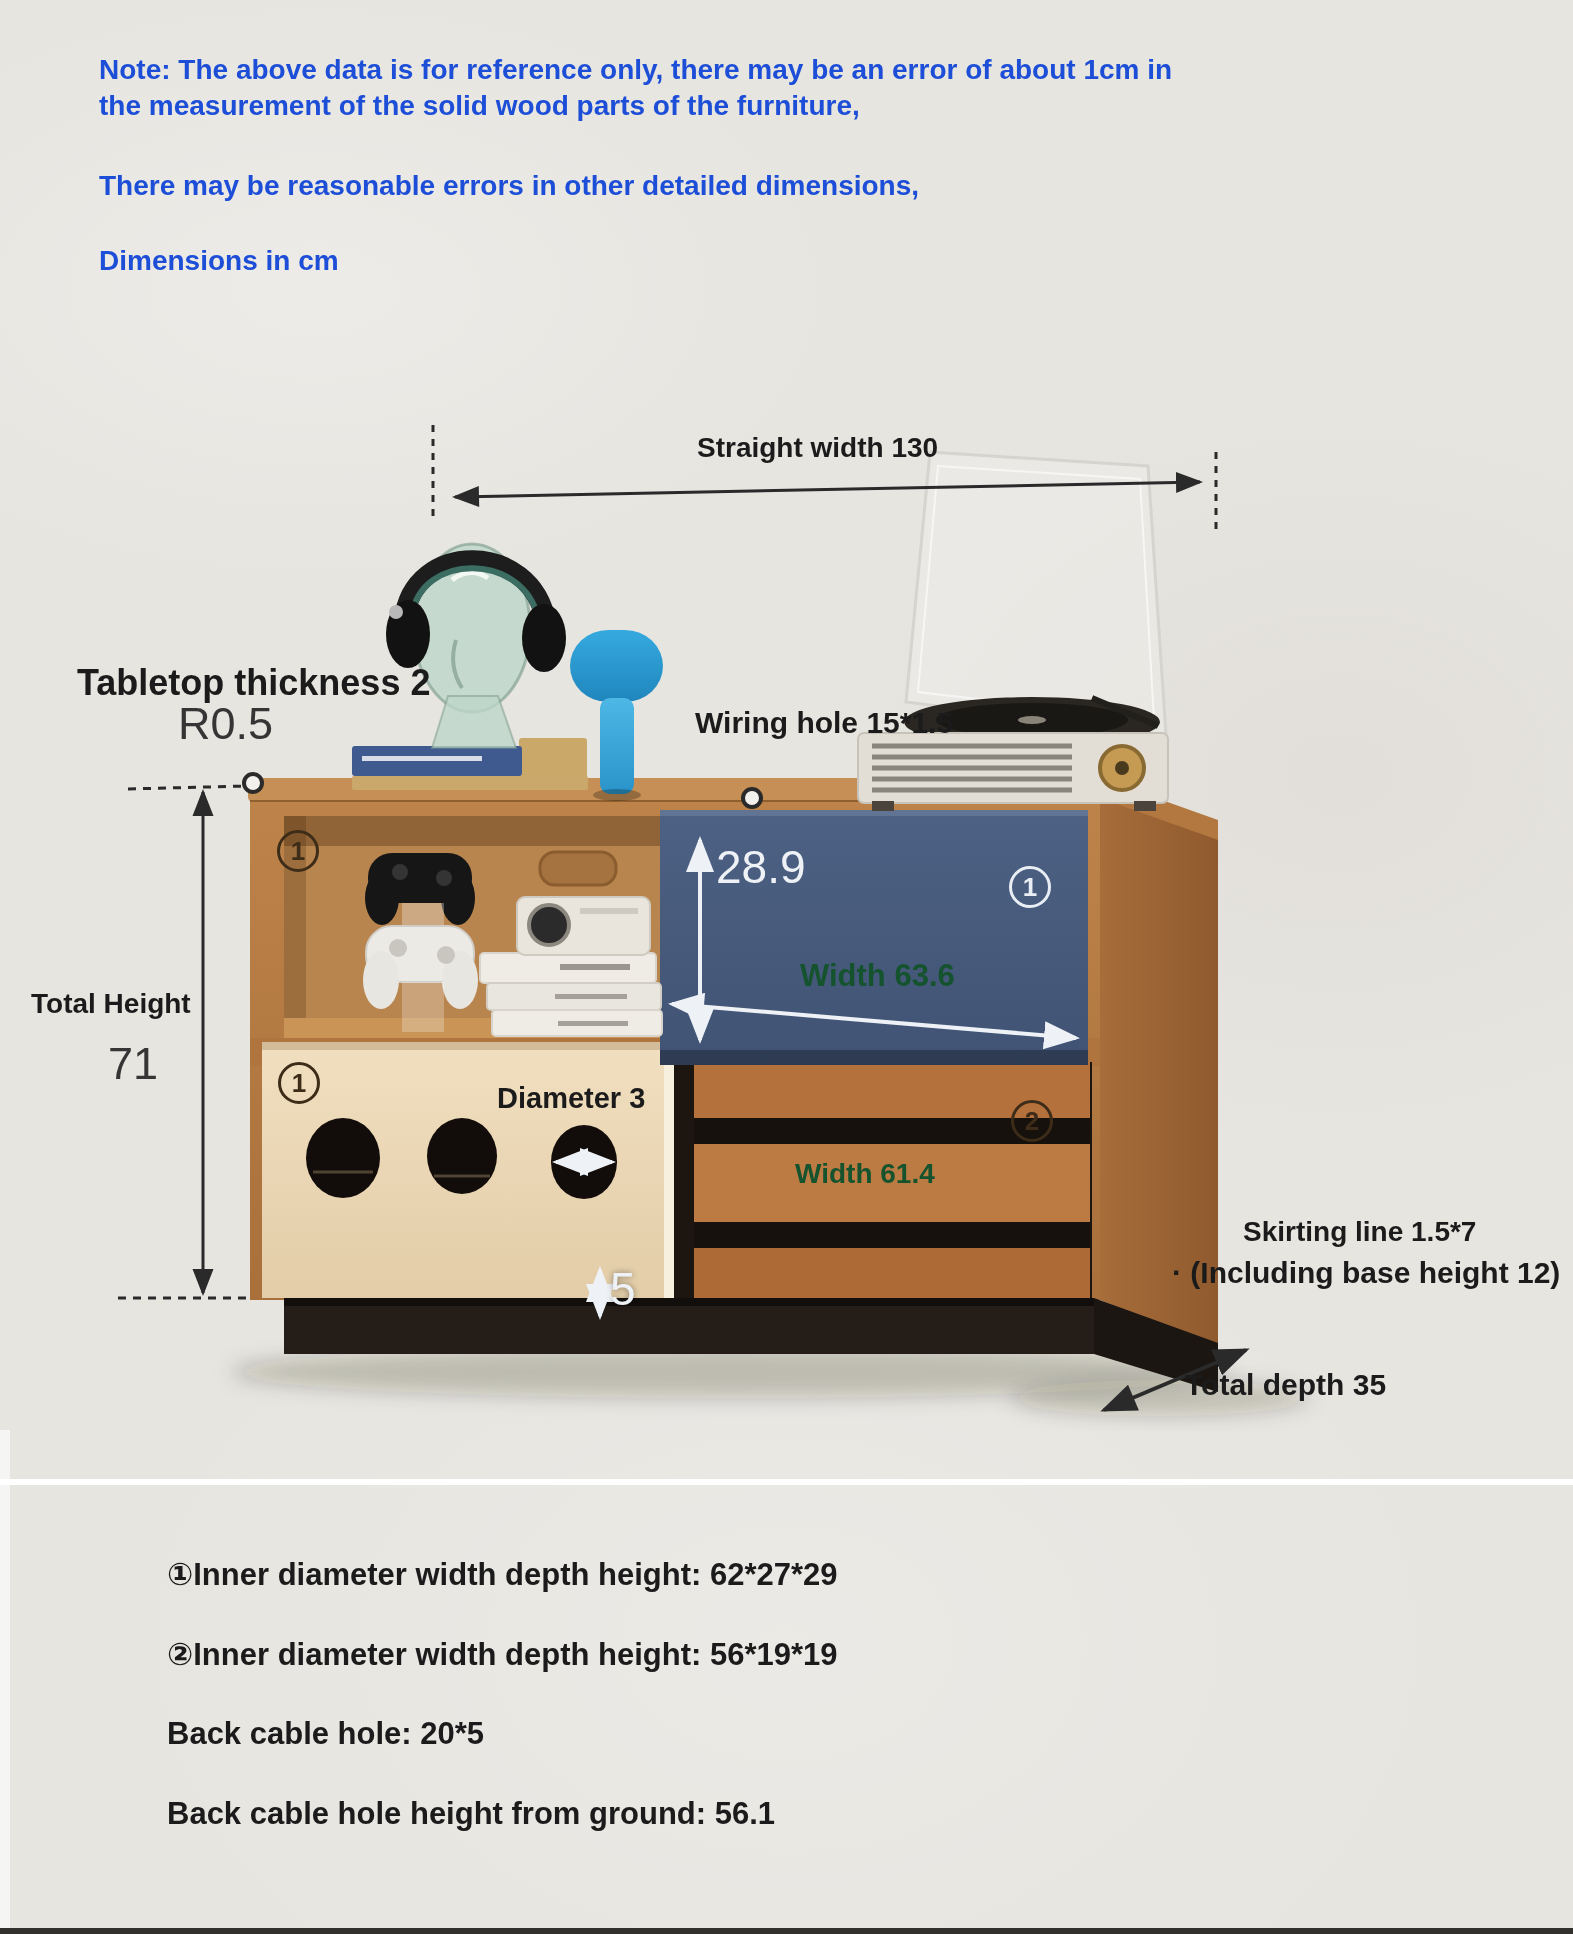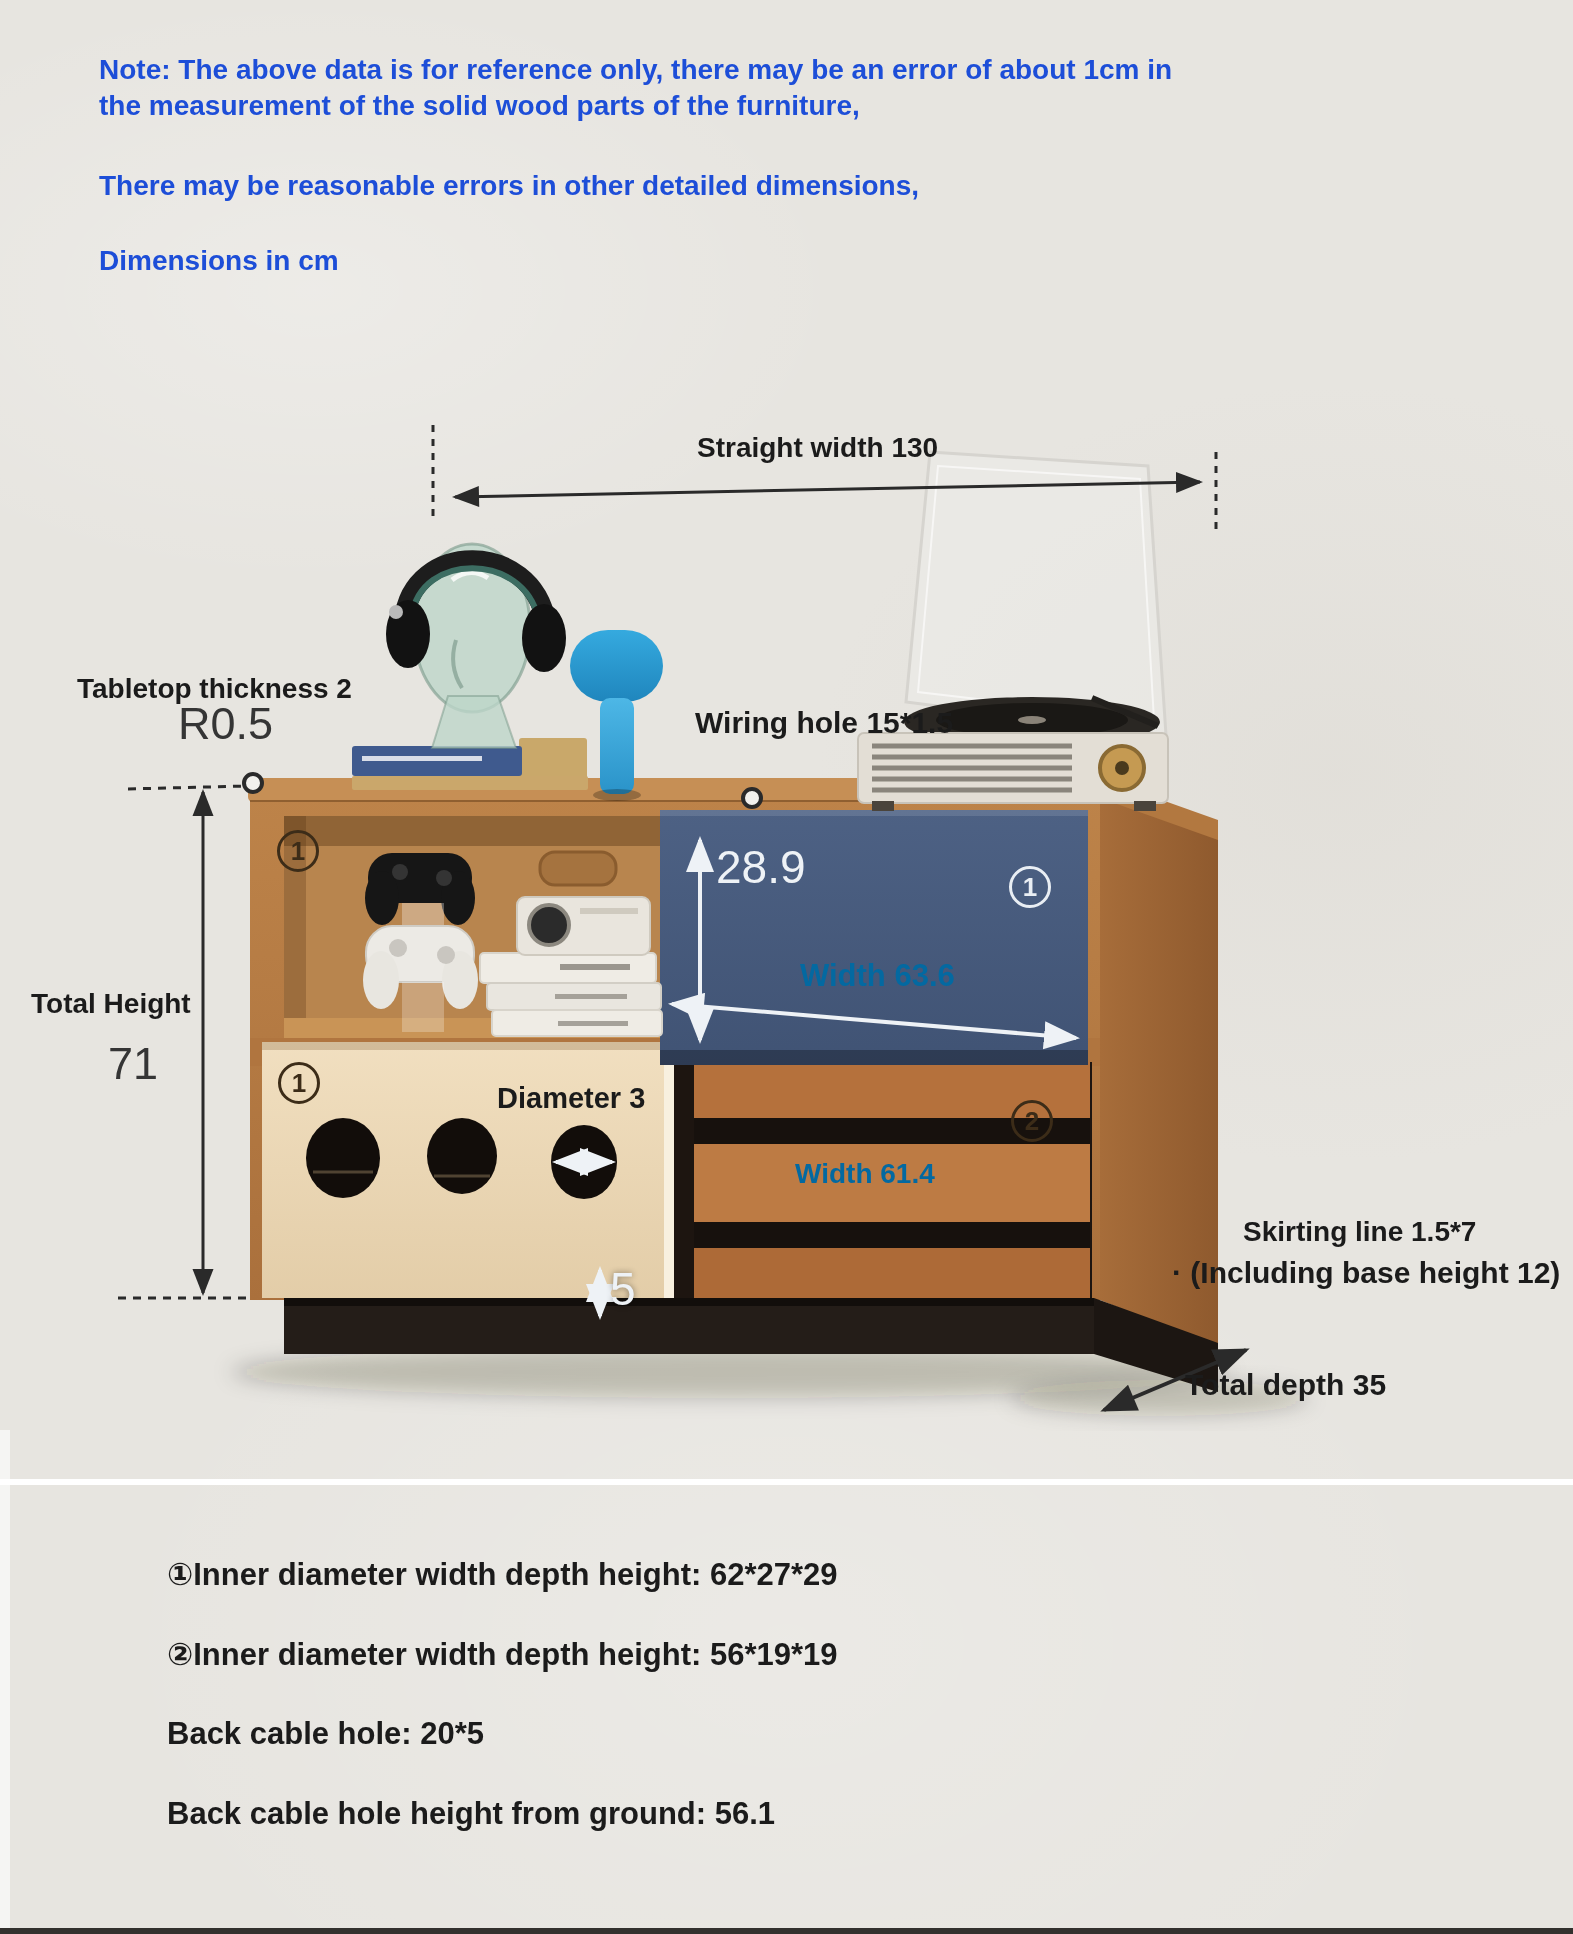--- a/index.html
+++ b/index.html
@@ -11,21 +11,21 @@
   .paper-texture{
     position:absolute;inset:0;
     background:
       radial-gradient(900px 500px at 20% 15%, rgba(255,255,255,.25), rgba(255,255,255,0) 60%),
       radial-gradient(800px 600px at 85% 40%, rgba(210,206,198,.25), rgba(210,206,198,0) 65%),
       radial-gradient(1000px 700px at 50% 85%, rgba(255,255,255,.18), rgba(255,255,255,0) 70%);
   }
   .abs{position:absolute;}
   .lbl{color:#1b1b1b;font-weight:bold;white-space:nowrap;}
   .num{color:#353535;font-weight:normal;white-space:nowrap;}
-  .wlbl{color:#0369a1;font-weight:bold;white-space:nowrap;}
+  .wlbl{color:#14532d;font-weight:bold;white-space:nowrap;}
   .wnum{color:#eef2f6;font-weight:normal;white-space:nowrap;}
   .note{color:#1d4ed8;font-weight:bold;font-size:28px;line-height:1.28;}
   .circle-marker{
     position:absolute;border-radius:50%;
     display:flex;align-items:center;justify-content:center;
     font-weight:bold;box-sizing:border-box;background:transparent;
   }
   .cm-dark{border:3px solid #3c2c18;color:#3c2c18;width:42px;height:42px;font-size:26px;}
   .cm-white{border:3px solid #e9eef4;color:#e9eef4;width:42px;height:42px;font-size:26px;}
   .divider-white{position:absolute;left:0;top:1479px;width:1573px;height:6px;background:#ffffff;}
@@ -246,21 +246,21 @@
     <line x1="600" y1="1270" x2="600" y2="1316" stroke-width="4" marker-start="url(#aw2)" marker-end="url(#aw)"></line>
   </g>
 </svg>
 
 <div class="abs note" style="left:99px;top:52px;width:1090px;">Note: The above data is for reference only, there may be an error of about 1cm in the measurement of the solid wood parts of the furniture,</div>
 <div class="abs note" style="left:99px;top:168px;">There may be reasonable errors in other detailed dimensions,</div>
 <div class="abs note" style="left:99px;top:243px;">Dimensions in cm</div>
 
 <div class="abs lbl" style="left:697px;top:432px;font-size:28px;">Straight width 130</div>
 
-<div class="abs lbl" style="left:77px;top:662px;font-size:28px;margin-top:11px;">Tabletop thickness 2</div>
+<div class="abs lbl" style="left:77px;top:662px;font-size:36px;">Tabletop thickness 2</div>
 <div class="abs num" style="left:178px;top:698px;font-size:45px;">R0.5</div>
 
 <div class="abs lbl" style="left:695px;top:664px;font-size:30px;margin-top:42px;">Wiring hole 15*1.5</div>
 
 <div class="abs wnum" style="left:716px;top:840px;font-size:46px;">28.9</div>
 <div class="abs wlbl" style="left:800px;top:958px;font-size:31px;">Width 63.6</div>
 
 <div class="abs lbl" style="left:31px;top:988px;font-size:28px;">Total Height</div>
 <div class="abs num" style="left:108px;top:1038px;font-size:45px;">71</div>
 

